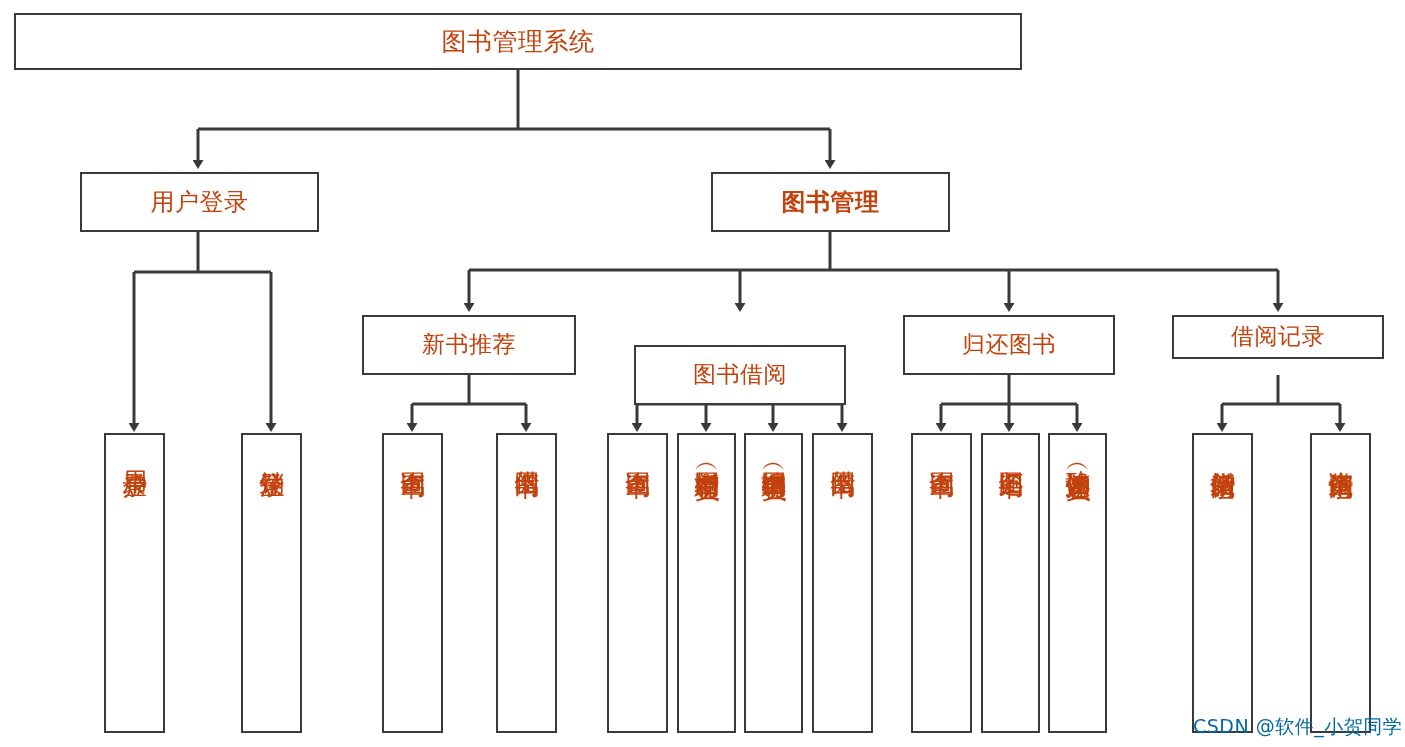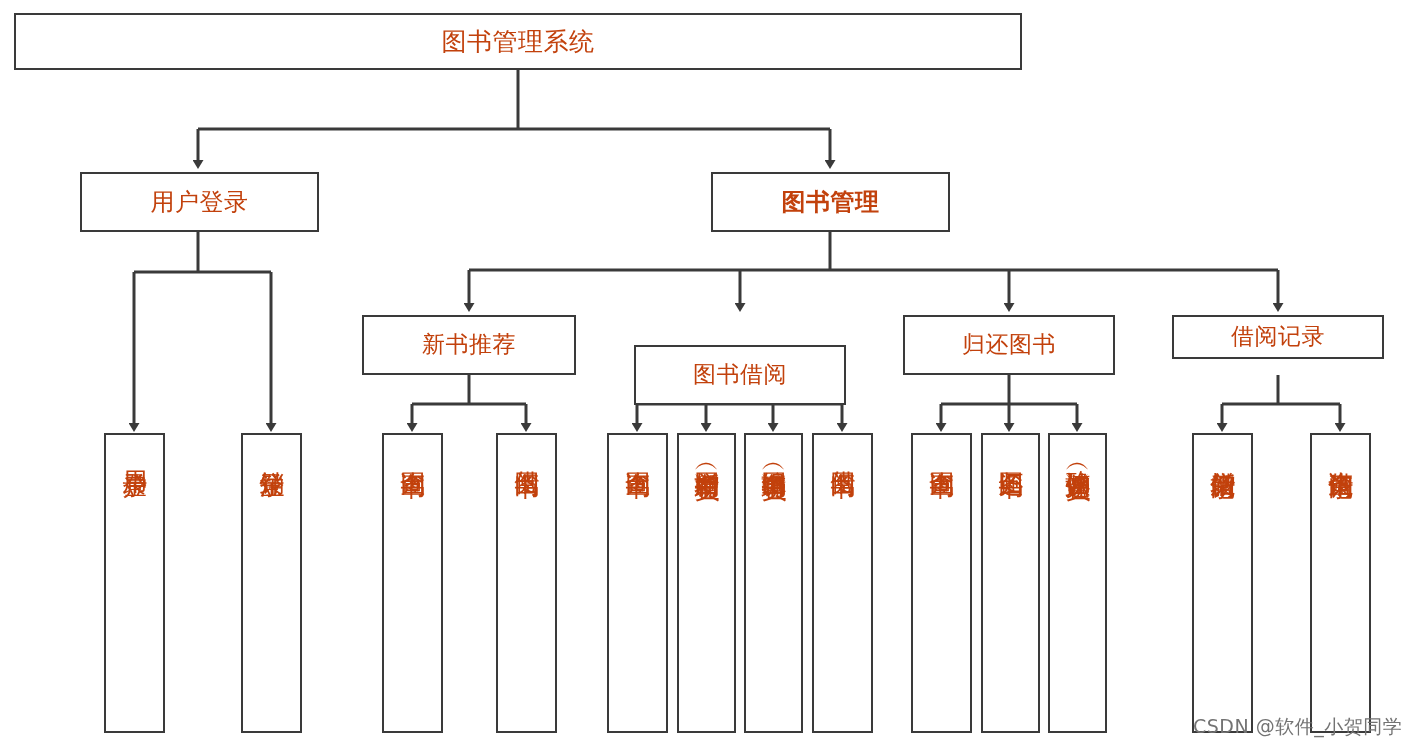--- a/index.html
+++ b/index.html
@@ -51,21 +51,21 @@
   }
   .node-leaf .node-label {
     writing-mode: vertical-rl;
     text-orientation: upright;
     font-size: 25px;
     line-height: 1.04;
     letter-spacing: 1px;
   }
   .watermark {
     position: absolute;
-    color: #737373;
+    color: #0369a1;
     font-size: 19px;
     white-space: nowrap;
     letter-spacing: 0.5px;
   }
 </style>
 </head>
 <body>
 
 <div id="diagram-root">
 

